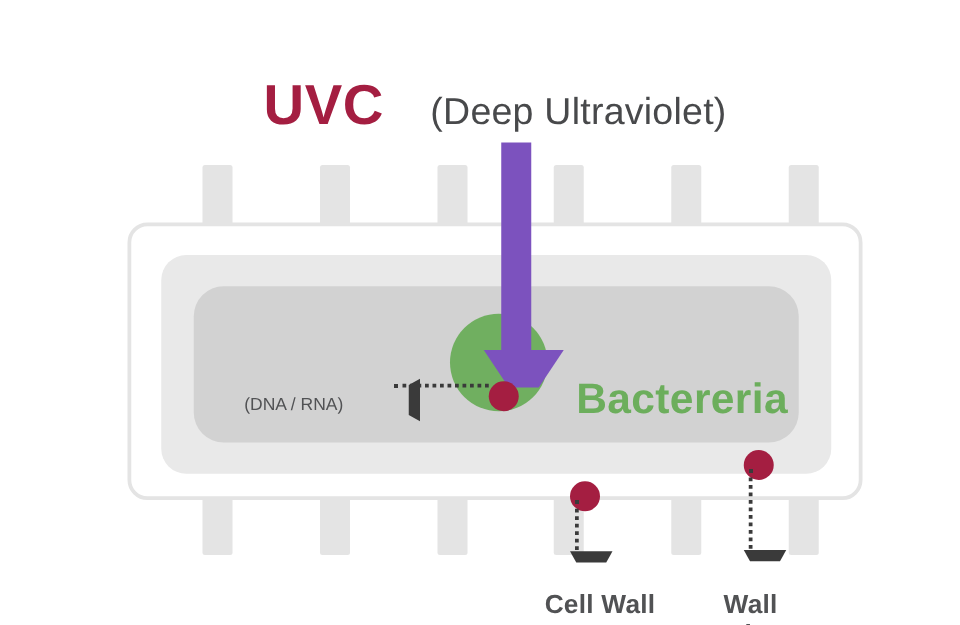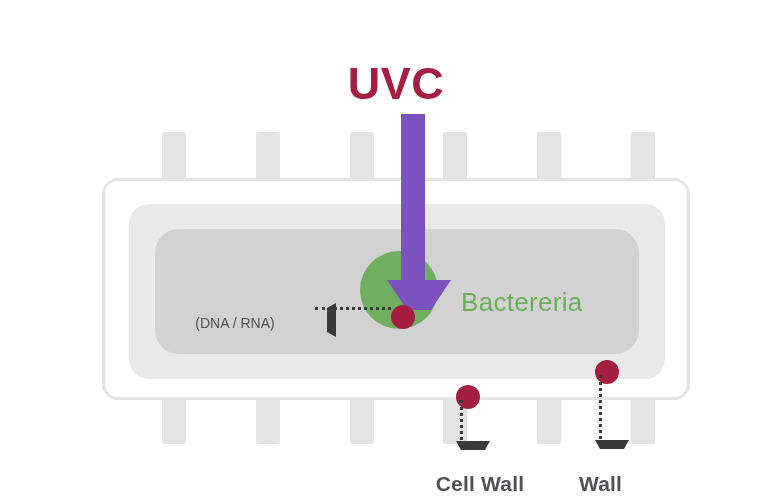--- a/index.html
+++ b/index.html
@@ -103,22 +103,22 @@
   .arrowhead-down{
     position:absolute;width:0;height:0;
     border-left:5px solid transparent;border-right:5px solid transparent;
     border-top:9px solid var(--pointer-dark);z-index:7;
   }
   .arrowhead-down.cell-wall{left:444px;top:429px;}
   .arrowhead-down.cell-membrane{left:583px;top:428px;}
 
   
   .bacteria-label{
-    position:absolute;left:437px;top:263px;
-    font-size:26px;font-weight:400;color:var(--green-text);z-index:5;
+    position:absolute;left:437px;top:276px;
+    font-size:34px;font-weight:700;color:var(--green-text);z-index:5;
     letter-spacing:.3px;
   }
   .nucleus-label-block{
     position:absolute;left:133px;top:276px;width:180px;text-align:center;z-index:7;
   }
   .nucleus-label{
     font-size:21px;font-weight:700;color:var(--crimson);letter-spacing:.2px;
   }
   .nucleus-sublabel{
     font-size:14px;font-weight:400;color:var(--label-gray);margin-top:3px;
@@ -130,20 +130,21 @@
   .cell-wall-label{left:403px;width:130px;}
   .cell-membrane-label{left:505px;width:167px;}
 </style>
 </head>
 <body>
 
 <div class="stage">
 
   <div class="title-row">
     <span class="title-main">UVC</span>
+    <span class="title-sub">(Deep Ultraviolet)</span>
   </div>
 
   <div class="tick top" style="left:150px"></div>
   <div class="tick top" style="left:244px"></div>
   <div class="tick top" style="left:338px"></div>
   <div class="tick top" style="left:431px"></div>
   <div class="tick top" style="left:525px"></div>
   <div class="tick top" style="left:619px"></div>
 
   <div class="tick bottom" style="left:150px"></div>

